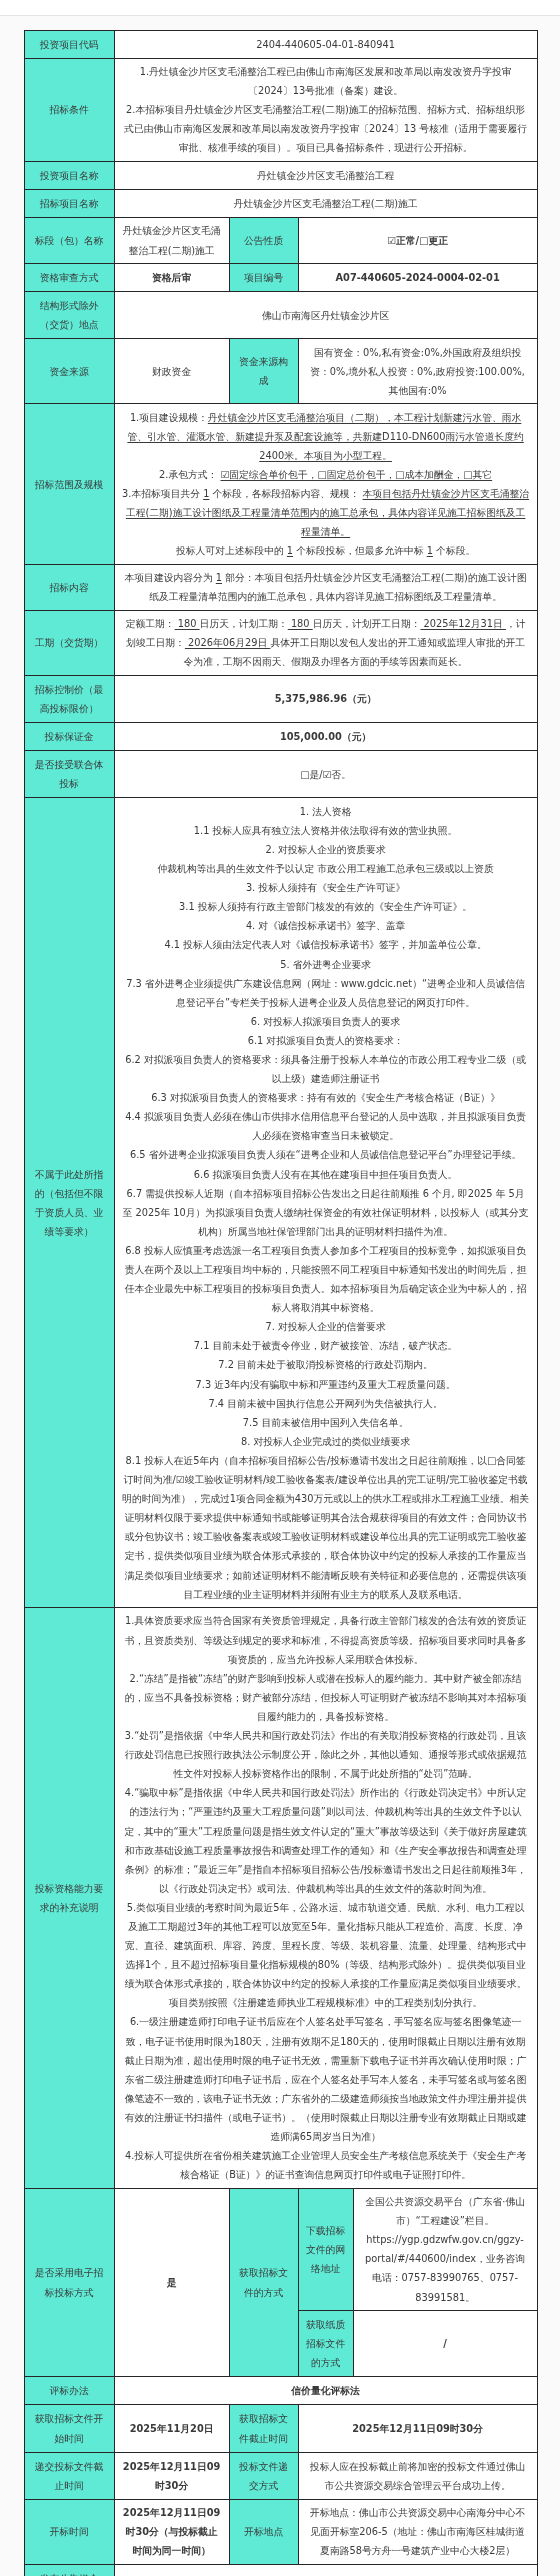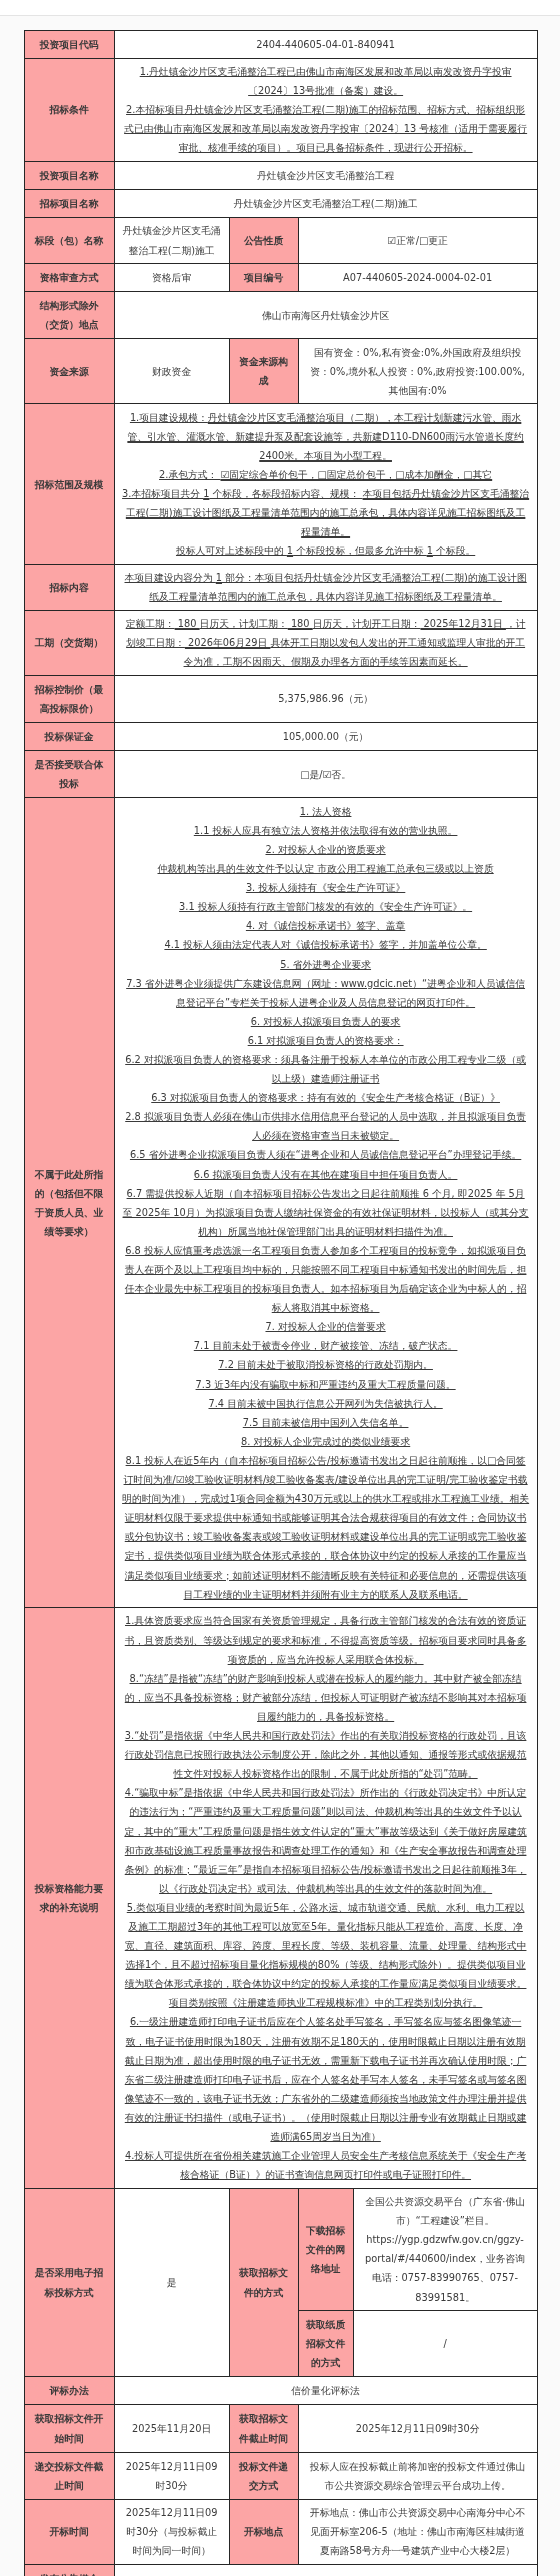--- a/index.html
+++ b/index.html
@@ -30,31 +30,31 @@
   table.notice col.c3{width:69px;}
   table.notice col.c4{width:55px;}
   table.notice col.c5{width:184px;}
   table.notice th, table.notice td{
     border:1.3px solid #262626;
     vertical-align:middle;
     line-height:1.95;
     overflow-wrap:anywhere;
   }
   table.notice th{
-    font-weight:bold;
+    font-weight:normal;
     text-align:center;
     padding:4px 5.4px;
-    background:#fca5a5;
+    background:#5eead4;
   }
   table.notice td{
     padding:3.4px 7.4px;
     text-align:center;
   }
-  table.notice td.center{text-align:center;}
-  .para{margin:0;text-decoration:underline;}
+  table.notice td.center{text-align:center;font-weight:bold;}
+  .para{margin:0;}
   .u{
     text-decoration:underline;
     text-underline-offset:2px;
   }
 </style>
 </head>
 <body>
 
 <div class="top-strip"></div>
 
@@ -152,40 +152,40 @@
             <div class="para">3. 投标人须持有《安全生产许可证》</div>
             <div class="para">3.1 投标人须持有行政主管部门核发的有效的《安全生产许可证》。</div>
             <div class="para">4. 对《诚信投标承诺书》签字、盖章</div>
             <div class="para">4.1 投标人须由法定代表人对《诚信投标承诺书》签字，并加盖单位公章。</div>
             <div class="para">5. 省外进粤企业要求</div>
             <div class="para">7.3 省外进粤企业须提供广东建设信息网（网址：www.gdcic.net）“进粤企业和人员诚信信息登记平台”专栏关于投标人进粤企业及人员信息登记的网页打印件。</div>
             <div class="para">6. 对投标人拟派项目负责人的要求</div>
             <div class="para">6.1 对拟派项目负责人的资格要求：</div>
             <div class="para">6.2 对拟派项目负责人的资格要求：须具备注册于投标人本单位的市政公用工程专业二级（或以上级）建造师注册证书</div>
             <div class="para">6.3 对拟派项目负责人的资格要求：持有有效的《安全生产考核合格证（B证）》</div>
-            <div class="para">2.8 拟派项目负责人必须在佛山市供排水信用信息平台登记的人员中选取，并且拟派项目负责人必须在资格审查当日未被锁定。</div>
+            <div class="para">4.4 拟派项目负责人必须在佛山市供排水信用信息平台登记的人员中选取，并且拟派项目负责人必须在资格审查当日未被锁定。</div>
             <div class="para">6.5 省外进粤企业拟派项目负责人须在“进粤企业和人员诚信信息登记平台”办理登记手续。</div>
             <div class="para">6.6 拟派项目负责人没有在其他在建项目中担任项目负责人。</div>
             <div class="para">6.7 需提供投标人近期（自本招标项目招标公告发出之日起往前顺推 6 个月, 即2025 年 5月至 2025年 10月）为拟派项目负责人缴纳社保资金的有效社保证明材料，以投标人（或其分支机构）所属当地社保管理部门出具的证明材料扫描件为准。</div>
             <div class="para">6.8 投标人应慎重考虑选派一名工程项目负责人参加多个工程项目的投标竞争，如拟派项目负责人在两个及以上工程项目均中标的，只能按照不同工程项目中标通知书发出的时间先后，担任本企业最先中标工程项目的投标项目负责人。如本招标项目为后确定该企业为中标人的，招标人将取消其中标资格。</div>
             <div class="para">7. 对投标人企业的信誉要求</div>
             <div class="para">7.1 目前未处于被责令停业，财产被接管、冻结，破产状态。</div>
             <div class="para">7.2 目前未处于被取消投标资格的行政处罚期内。</div>
             <div class="para">7.3 近3年内没有骗取中标和严重违约及重大工程质量问题。</div>
             <div class="para">7.4 目前未被中国执行信息公开网列为失信被执行人。</div>
             <div class="para">7.5 目前未被信用中国列入失信名单。</div>
             <div class="para">8. 对投标人企业完成过的类似业绩要求</div>
             <div class="para">8.1 投标人在近5年内（自本招标项目招标公告/投标邀请书发出之日起往前顺推，以□合同签订时间为准/☑竣工验收证明材料/竣工验收备案表/建设单位出具的完工证明/完工验收鉴定书载明的时间为准），完成过1项合同金额为430万元或以上的供水工程或排水工程施工业绩。相关证明材料仅限于要求提供中标通知书或能够证明其合法合规获得项目的有效文件；合同协议书或分包协议书；竣工验收备案表或竣工验收证明材料或建设单位出具的完工证明或完工验收鉴定书，提供类似项目业绩为联合体形式承接的，联合体协议中约定的投标人承接的工作量应当满足类似项目业绩要求；如前述证明材料不能清晰反映有关特征和必要信息的，还需提供该项目工程业绩的业主证明材料并须附有业主方的联系人及联系电话。</div>
           </td>
         </tr>
         <tr>
           <th>投标资格能力要求的补充说明</th>
           <td colspan="4">
             <div class="para">1.具体资质要求应当符合国家有关资质管理规定，具备行政主管部门核发的合法有效的资质证书，且资质类别、等级达到规定的要求和标准，不得提高资质等级。招标项目要求同时具备多项资质的，应当允许投标人采用联合体投标。</div>
-            <div class="para">8.“冻结”是指被“冻结”的财产影响到投标人或潜在投标人的履约能力。其中财产被全部冻结的，应当不具备投标资格；财产被部分冻结，但投标人可证明财产被冻结不影响其对本招标项目履约能力的，具备投标资格。</div>
+            <div class="para">2.“冻结”是指被“冻结”的财产影响到投标人或潜在投标人的履约能力。其中财产被全部冻结的，应当不具备投标资格；财产被部分冻结，但投标人可证明财产被冻结不影响其对本招标项目履约能力的，具备投标资格。</div>
             <div class="para">3.“处罚”是指依据《中华人民共和国行政处罚法》作出的有关取消投标资格的行政处罚，且该行政处罚信息已按照行政执法公示制度公开，除此之外，其他以通知、通报等形式或依据规范性文件对投标人投标资格作出的限制，不属于此处所指的“处罚”范畴。</div>
             <div class="para">4.“骗取中标”是指依据《中华人民共和国行政处罚法》所作出的《行政处罚决定书》中所认定的违法行为；“严重违约及重大工程质量问题”则以司法、仲裁机构等出具的生效文件予以认定，其中的“重大”工程质量问题是指生效文件认定的“重大”事故等级达到《关于做好房屋建筑和市政基础设施工程质量事故报告和调查处理工作的通知》和《生产安全事故报告和调查处理条例》的标准；“最近三年”是指自本招标项目招标公告/投标邀请书发出之日起往前顺推3年，以《行政处罚决定书》或司法、仲裁机构等出具的生效文件的落款时间为准。</div>
             <div class="para">5.类似项目业绩的考察时间为最近5年，公路水运、城市轨道交通、民航、水利、电力工程以及施工工期超过3年的其他工程可以放宽至5年。量化指标只能从工程造价、高度、长度、净宽、直径、建筑面积、库容、跨度、里程长度、等级、装机容量、流量、处理量、结构形式中选择1个，且不超过招标项目量化指标规模的80%（等级、结构形式除外）。提供类似项目业绩为联合体形式承接的，联合体协议中约定的投标人承接的工作量应满足类似项目业绩要求。项目类别按照《注册建造师执业工程规模标准》中的工程类别划分执行。</div>
             <div class="para">6.一级注册建造师打印电子证书后应在个人签名处手写签名，手写签名应与签名图像笔迹一致，电子证书使用时限为180天，注册有效期不足180天的，使用时限截止日期以注册有效期截止日期为准，超出使用时限的电子证书无效，需重新下载电子证书并再次确认使用时限；广东省二级注册建造师打印电子证书后，应在个人签名处手写本人签名，未手写签名或与签名图像笔迹不一致的，该电子证书无效；广东省外的二级建造师须按当地政策文件办理注册并提供有效的注册证书扫描件（或电子证书）。（使用时限截止日期以注册专业有效期截止日期或建造师满65周岁当日为准）</div>
             <div class="para">4.投标人可提供所在省份相关建筑施工企业管理人员安全生产考核信息系统关于《安全生产考核合格证（B证）》的证书查询信息网页打印件或电子证照打印件。</div>
           </td>
         </tr>
         <tr>
           <th rowspan="2">是否采用电子招标投标方式</th>
           <td class="center" rowspan="2">是</td>

